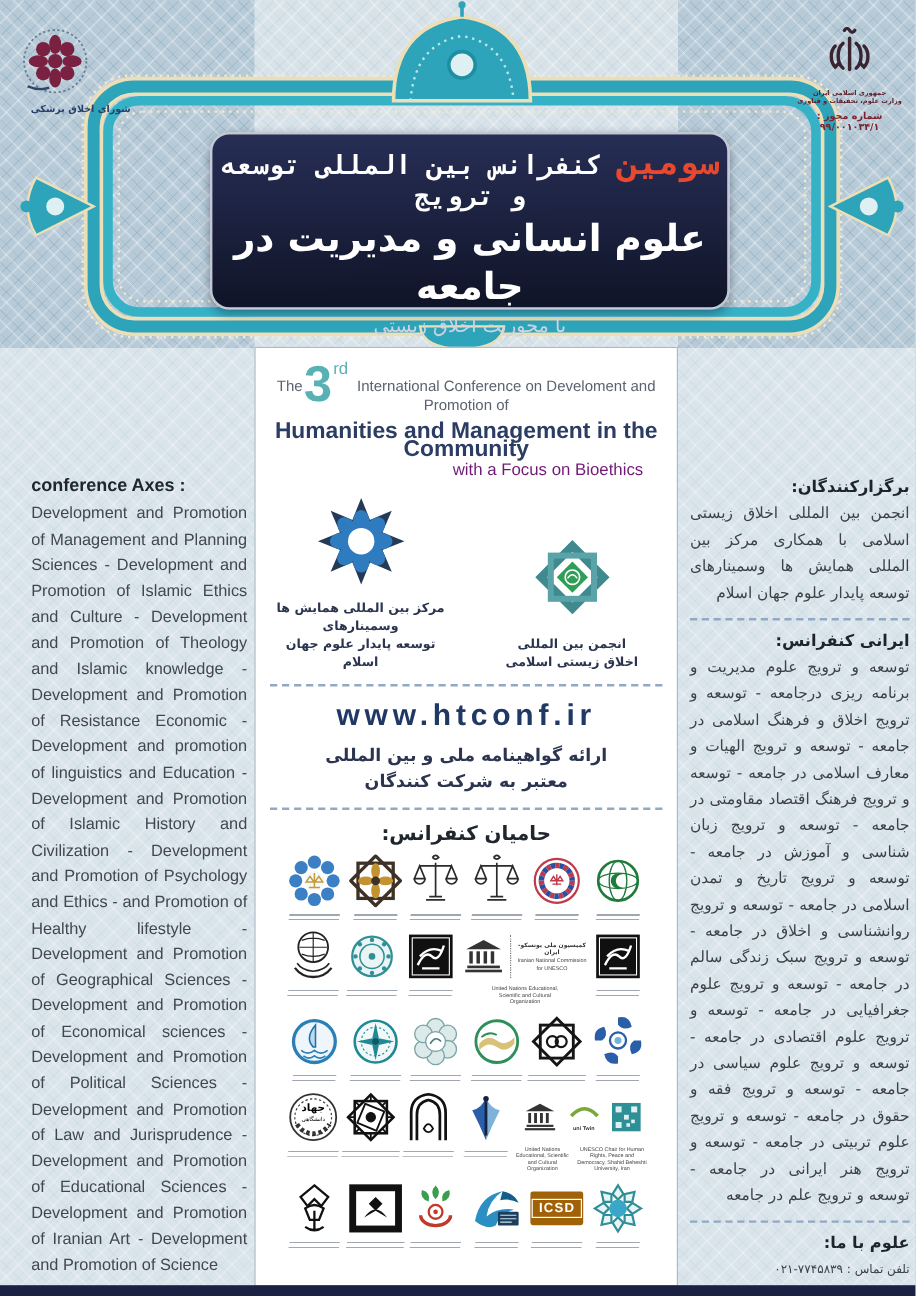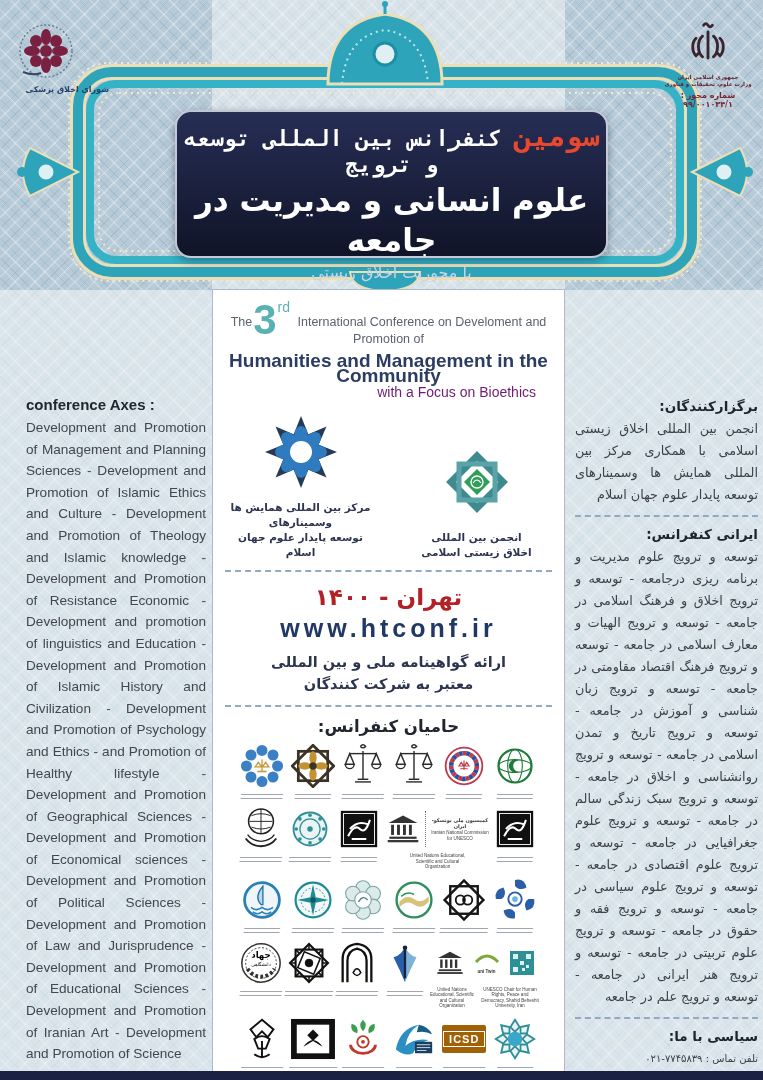--- a/index.html
+++ b/index.html
@@ -210,21 +210,20 @@
             <path d="M-4 1 q4 -6 8 0" stroke="#fff" stroke-width="1.2" fill="none"></path>
           </g>
         </svg>
         <div class="cap fa">انجمن بین المللی</div>
         <div class="cap fa" style="margin-top:0">اخلاق زیستی اسلامی</div>
       </div>
     </div>
 
     <div class="dash"></div>
 
-    <div id="city" class="fa">تهران - ۱۴۰۰</div>
     <div id="site">www.htconf.ir</div>
     <div id="certnote" class="fa">ارائه گواهینامه ملی و بین المللی معتبر به شرکت کنندگان</div>
 
     <div class="dash"></div>
 
     <div id="sp-head" class="fa">حامیان کنفرانس:</div>
 
     <div class="srow">
       <div class="scell">
         <div class="slogo">
@@ -658,21 +657,21 @@
     <div class="body">Development and Promotion of Management and Planning Sciences - Development and Promotion of Islamic Ethics and Culture - Development and Promotion of Theology and Islamic knowledge - Development and Promotion of Resistance Economic - Development and promotion of linguistics and Education - Development and Promotion of Islamic History and Civilization - Development and Promotion of Psychology and Ethics - and Promotion of Healthy lifestyle - Development and Promotion of Geographical Sciences - Development and Promotion of Economical sciences - Development and Promotion of Political Sciences - Development and Promotion of Law and Jurisprudence - Development and Promotion of Educational Sciences - Development and Promotion of Iranian Art - Development and Promotion of Science</div>
   </div>
 
   <div id="right-col" class="fa">
     <div class="h">برگزارکنندگان:</div>
     <div class="body">انجمن بین المللی اخلاق زیستی اسلامی با همکاری مرکز بین المللی همایش ها وسمینارهای توسعه پایدار علوم جهان اسلام</div>
     <div class="dash2"></div>
     <div class="h">ایرانی کنفرانس:</div>
     <div class="body">توسعه و ترویج علوم مدیریت و برنامه ریزی درجامعه - توسعه و ترویج اخلاق و فرهنگ اسلامی در جامعه - توسعه و ترویج الهیات و معارف اسلامی در جامعه - توسعه و ترویج فرهنگ اقتصاد مقاومتی در جامعه - توسعه و ترویج زبان شناسی و آموزش در جامعه - توسعه و ترویج تاریخ و تمدن اسلامی در جامعه - توسعه و ترویج روانشناسی و اخلاق در جامعه - توسعه و ترویج سبک زندگی سالم در جامعه - توسعه و ترویج علوم جغرافیایی در جامعه - توسعه و ترویج علوم اقتصادی در جامعه - توسعه و ترویج علوم سیاسی در جامعه - توسعه و ترویج فقه و حقوق در جامعه - توسعه و ترویج علوم تربیتی در جامعه - توسعه و ترویج هنر ایرانی در جامعه - توسعه و ترویج علم در جامعه</div>
     <div class="dash2"></div>
-    <div class="h">سیاسی با ما:</div>
+    <div class="h">علوم با ما:</div>
     <div class="cline">
       <span>تلفن تماس :</span>
       <span dir="ltr">۰۲۱-۷۷۴۵۸۳۹</span>
     </div>
     <div class="cline">
       <span>ایمیل :</span>
       <span dir="ltr">info@htconf.ir</span>
     </div>
   </div>
 

